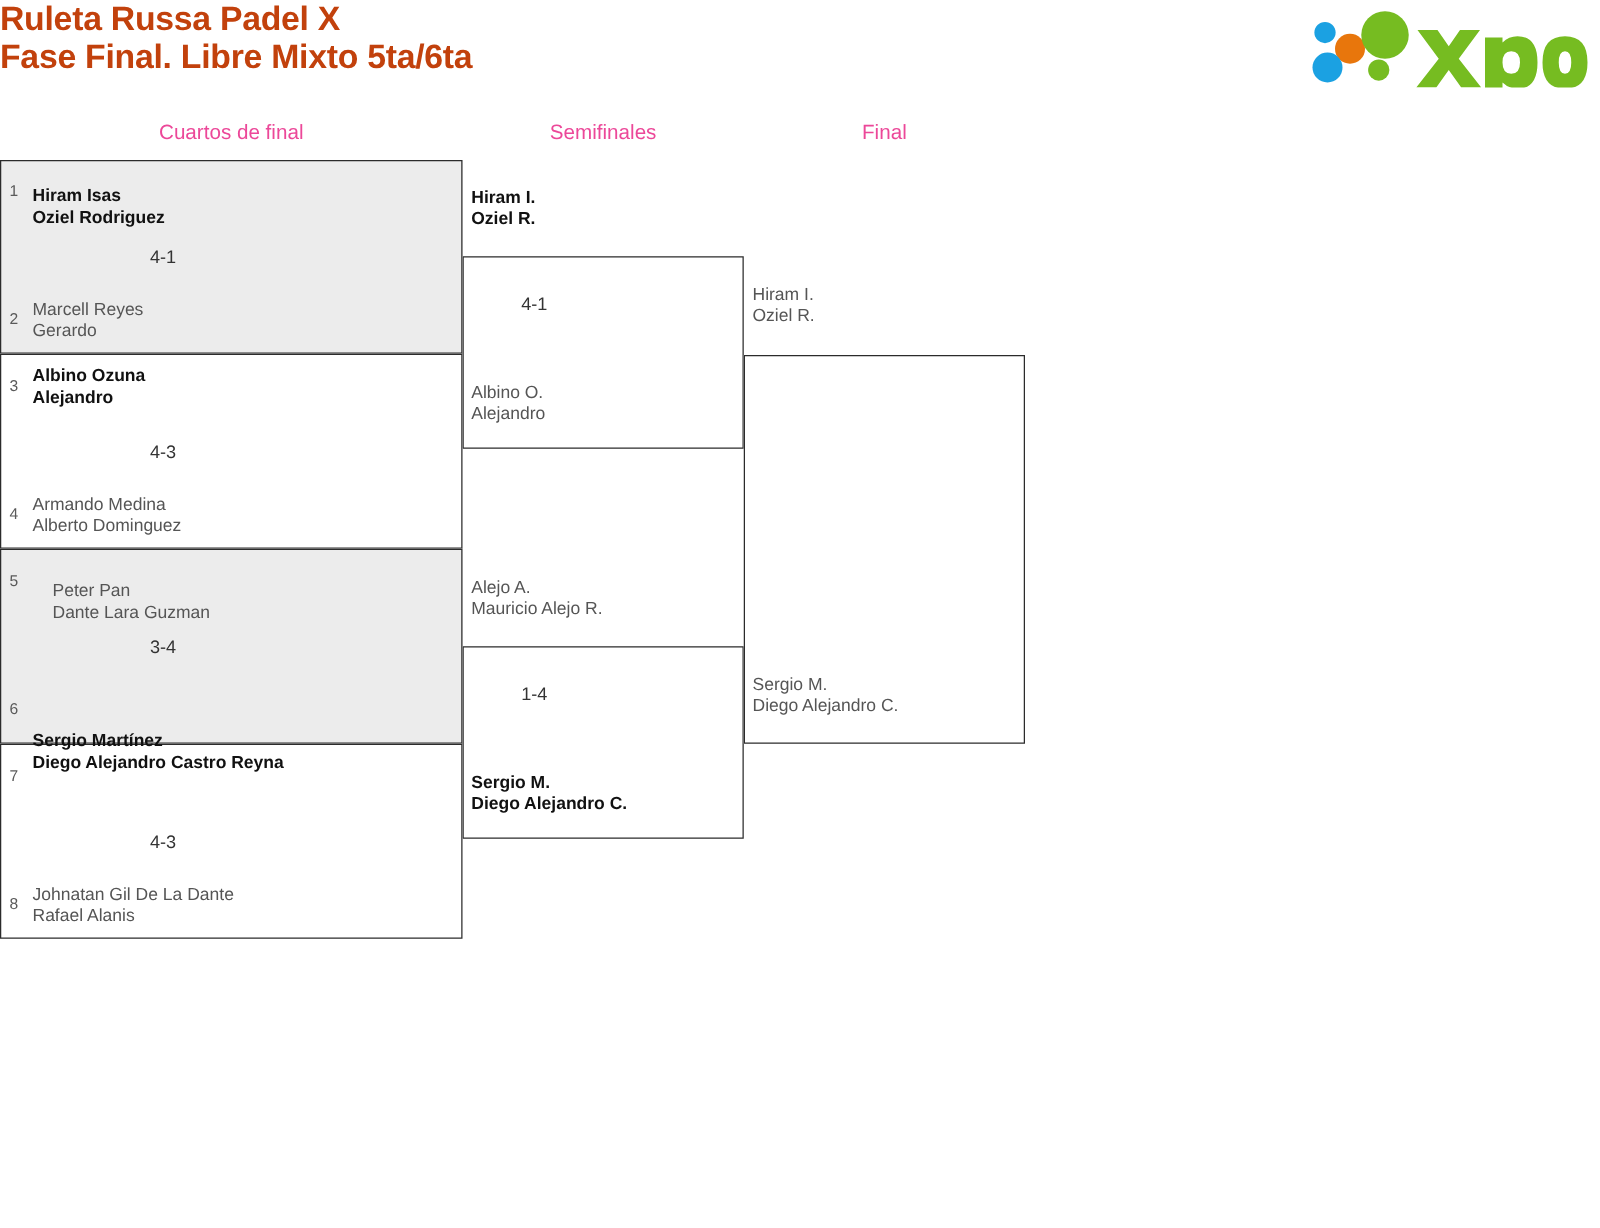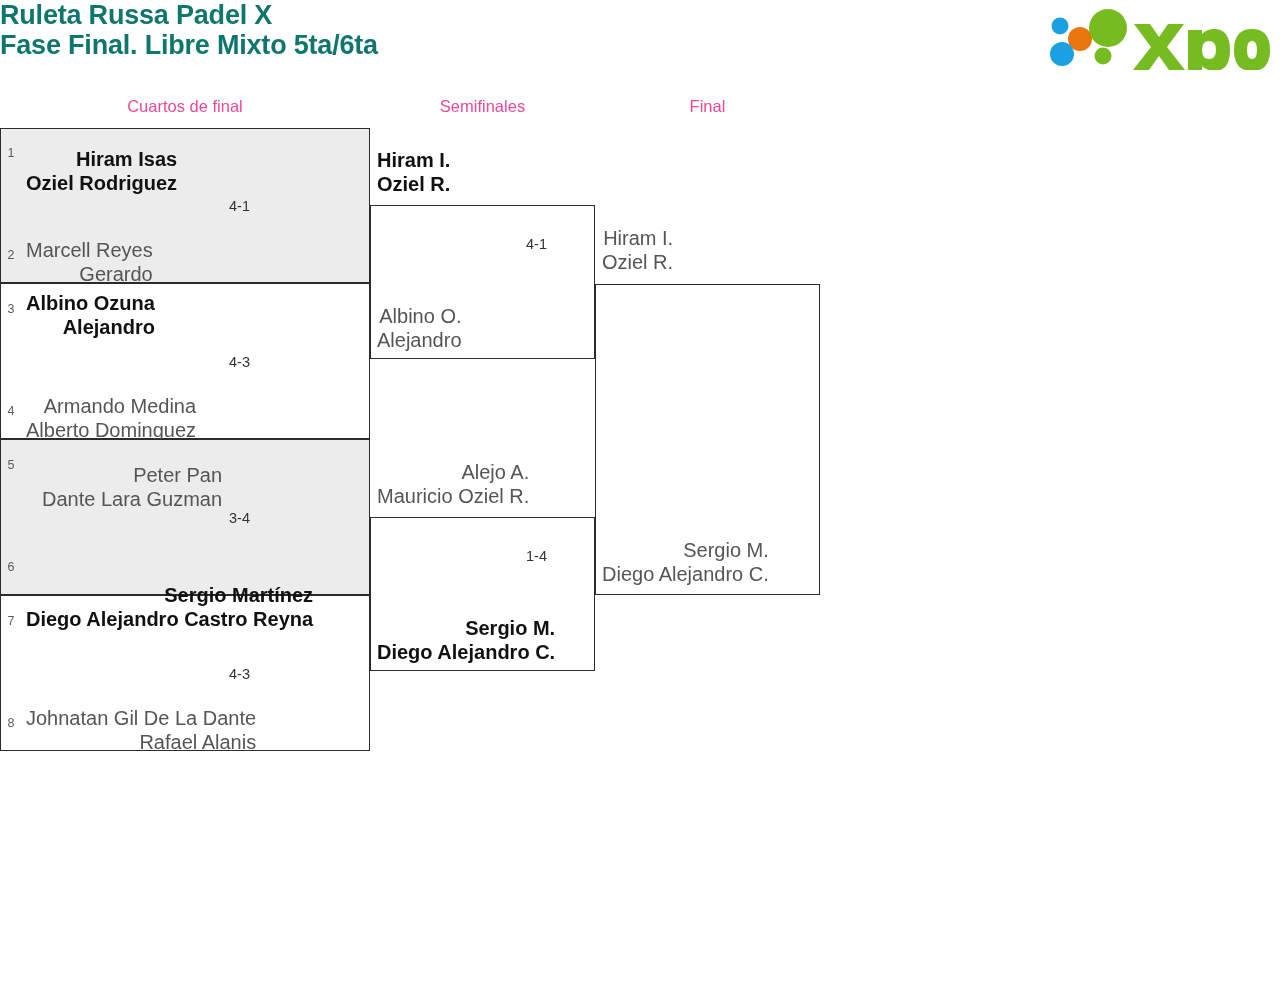--- a/index.html
+++ b/index.html
@@ -10,21 +10,21 @@
     color: #1a1a1a;
     overflow: hidden;
   }
   .page { position: relative; width: 1280px; height: 982px; }
 
   
   .title {
     position: absolute; left: 0; top: 0;
     font-size: 27px; font-weight: 700;
     line-height: 1.12;
-    color: #0f766e;
+    color: #c2410c;
     letter-spacing: -0.2px;
   }
   .title-line { display: block; white-space: pre; }
 
   
   .logo { position: absolute; left: 1048px; top: 6px; width: 230px; height: 64px; }
   .logo svg { display: block; }
 
   
   .round-head {
@@ -47,41 +47,40 @@
     position: absolute;
     border: 1px solid #2b2b2b;
     background: #ffffff;
   }
   .mbox.shaded { background: #ececec; }
 
   
   .team {
     position: absolute;
     line-height: 1.18;
-    font-size: 20px;
+    font-size: 14px;
     white-space: nowrap;
-    text-align: right;
   }
   .team .ln { display: block; }
   .team.winner { color: #111111; font-weight: 700; }
   .team.loser  { color: #555555; font-weight: 400; }
 
   .seed {
     position: absolute;
     font-size: 12.5px;
     color: #5a5a5a;
     width: 22px;
     text-align: center;
   }
 
   .score {
     position: absolute;
     font-size: 14.5px;
     color: #333333;
-    text-align: right;
+    text-align: left;
     white-space: nowrap;
   }
 </style>
 </head>
 <body>
 
 <div class="page">
 
   <div class="title">
     <span class="title-line">Ruleta Russa Padel X</span>
@@ -164,21 +163,21 @@
     </div>
     <div class="score" style="left:417px; top:108px; width:130px;">4-1</div>
     <div class="team loser" style="left:377px; top:177px;">
       <span class="ln">Albino O.</span>
       <span class="ln">Alejandro</span>
     </div>
 
     <div class="mbox" style="left:370px; top:389px; width:225px; height:154px;"></div>
     <div class="team loser" style="left:377px; top:333px;">
       <span class="ln">Alejo A.</span>
-      <span class="ln">Mauricio Oziel R.</span>
+      <span class="ln">Mauricio Alejo R.</span>
     </div>
     <div class="score" style="left:417px; top:420px; width:130px;">1-4</div>
     <div class="team winner" style="left:377px; top:489px;">
       <span class="ln">Sergio M.</span>
       <span class="ln">Diego Alejandro C.</span>
     </div>
 
     <div class="mbox" style="left:595px; top:156px; width:225px; height:311px;"></div>
     <div class="team loser" style="left:602px; top:99px;">
       <span class="ln">Hiram I.</span>

